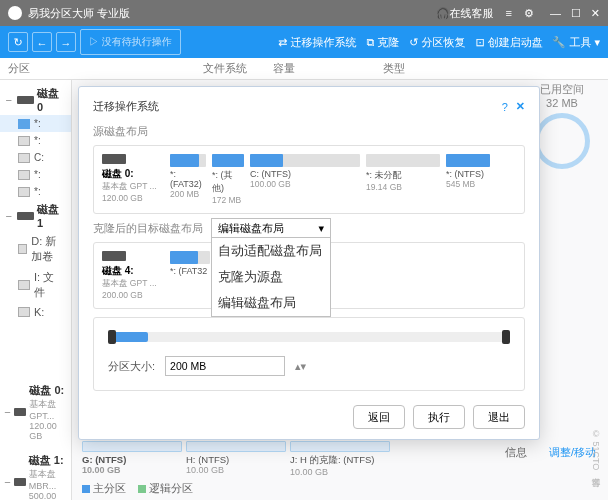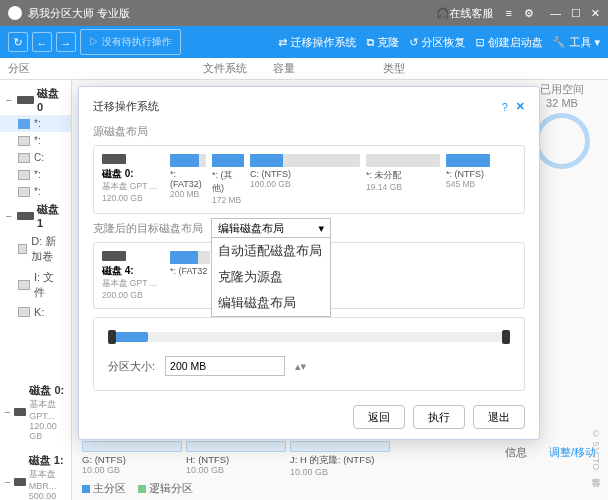--- a/index.html
+++ b/index.html
@@ -174,21 +174,21 @@
     </div>
     <div style="font-size:10px;color:#555;margin-bottom:4px"><span>磁盘 0</span> <span>(120.00 GB, 基本盘, GPT 磁盘)</span></div>
 
     <div style="position:absolute;bottom:40px;right:12px;display:flex;gap:22px;font-size:10px;color:#666">
       <span style="cursor:pointer">信息</span>
       <span style="cursor:pointer;color:#2196f3">调整/移动</span>
     </div>
 
     <div style="position:absolute;bottom:4px;left:10px;right:10px">
       <div class="part-row" id="bottom-parts">
-          <div class="pcol" style="width: 100px;">
+          <div class="pcol" style="width: 100px; font-weight: bold;">
             <div class="bar" style="height:11px;background:#e3f0fd;border:1px solid #b4d8f5"></div>
             <div class="plabel">G:  (NTFS)</div>
             <div class="psize">10.00 GB</div>
           </div>
           <div class="pcol" style="width: 100px;">
             <div class="bar" style="height:11px;background:#e3f0fd;border:1px solid #b4d8f5"></div>
             <div class="plabel">H:  (NTFS)</div>
             <div class="psize">10.00 GB</div>
           </div>
           <div class="pcol" style="width: 100px;">

